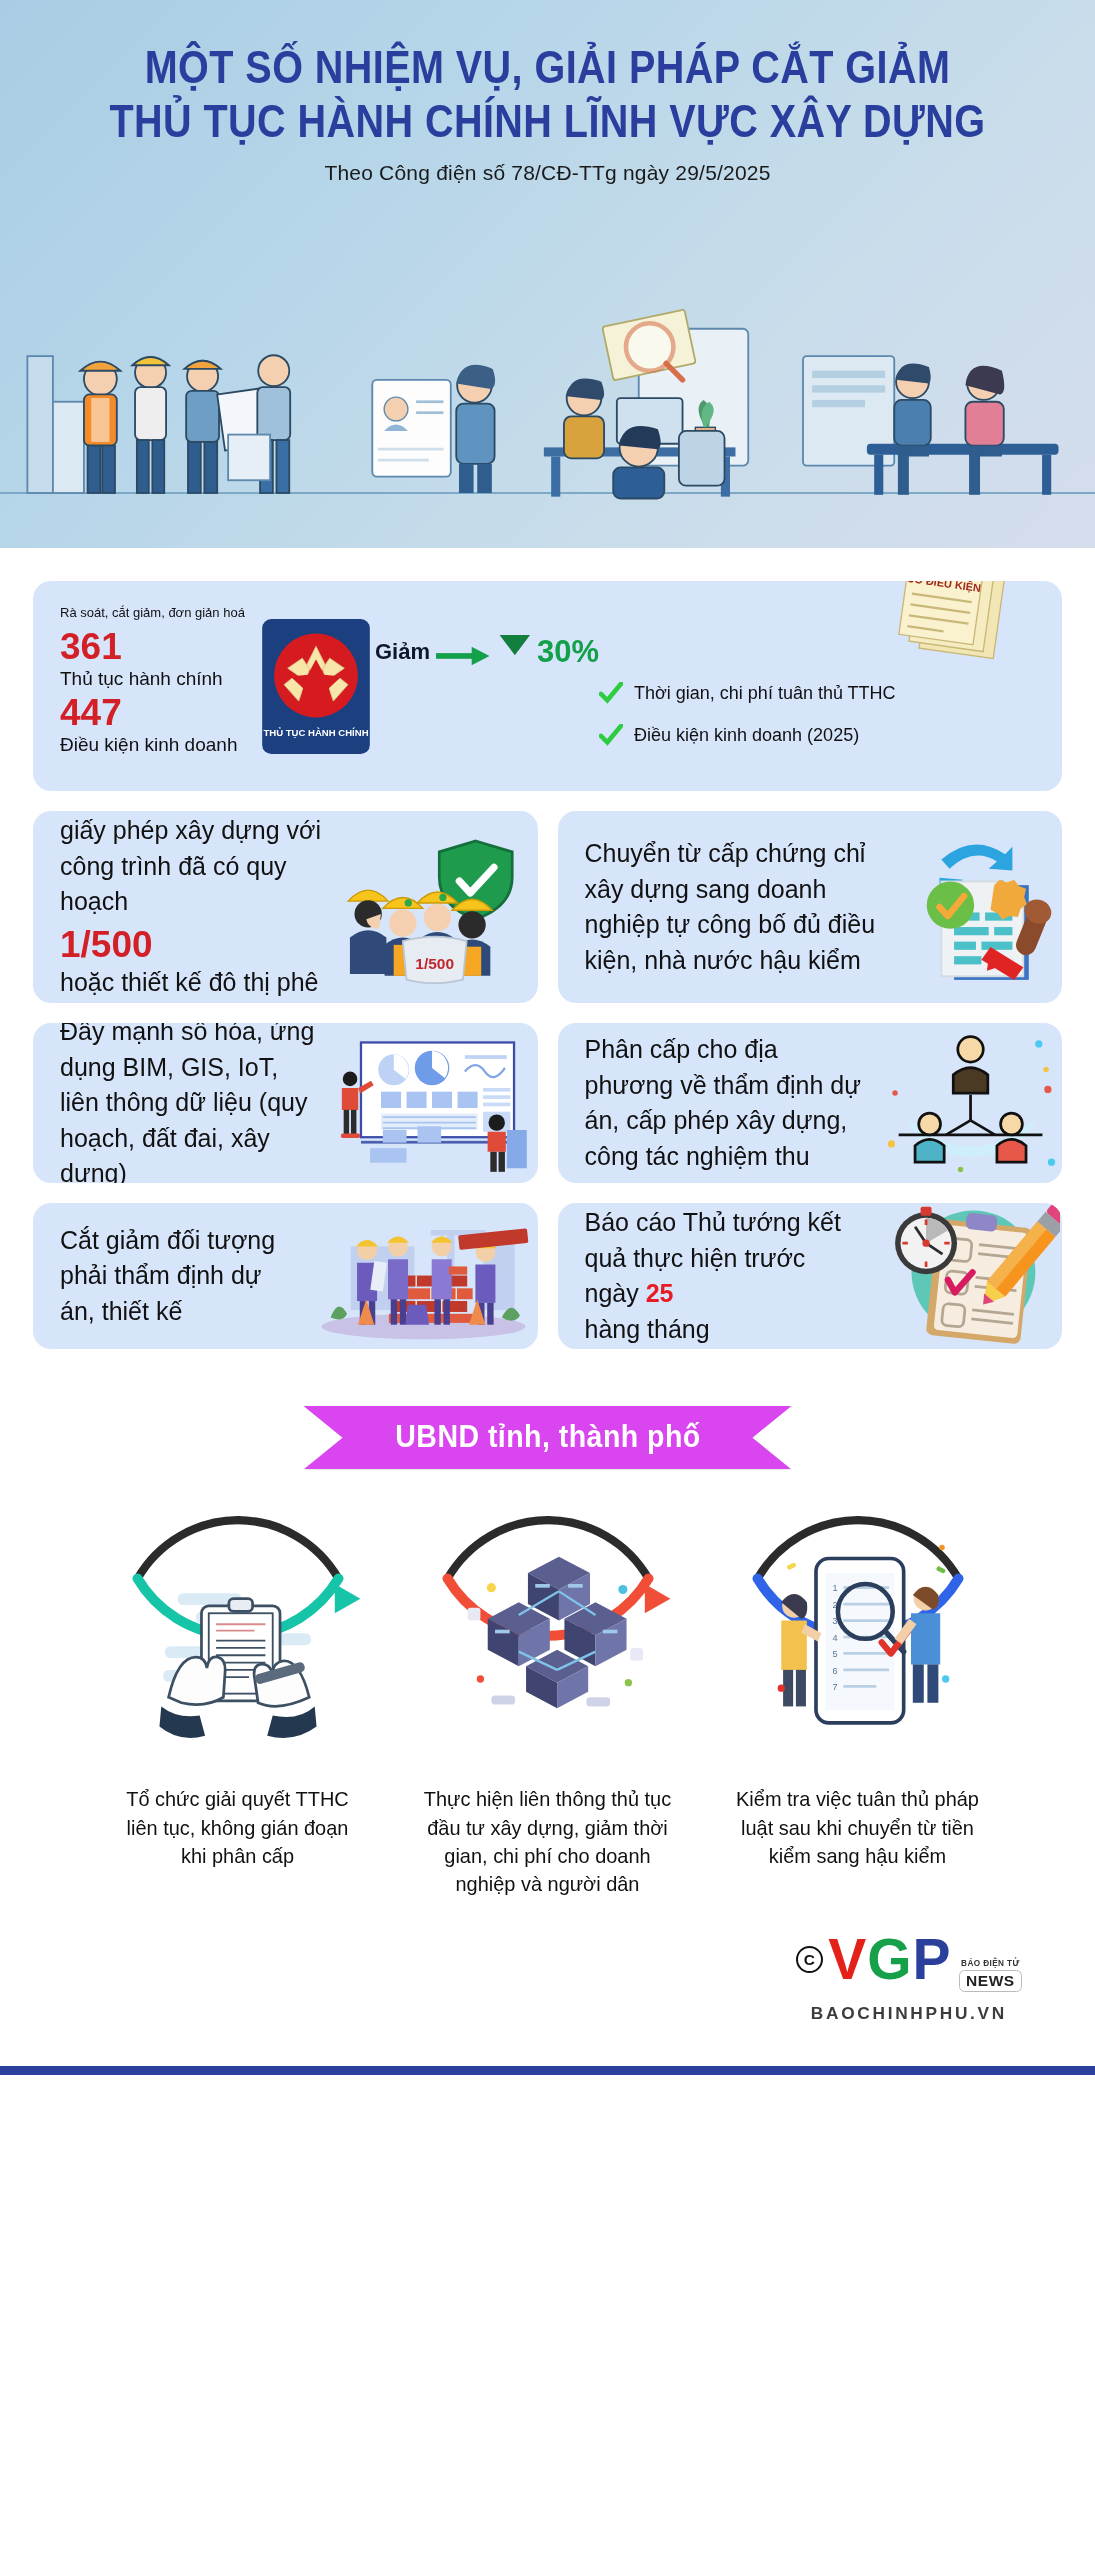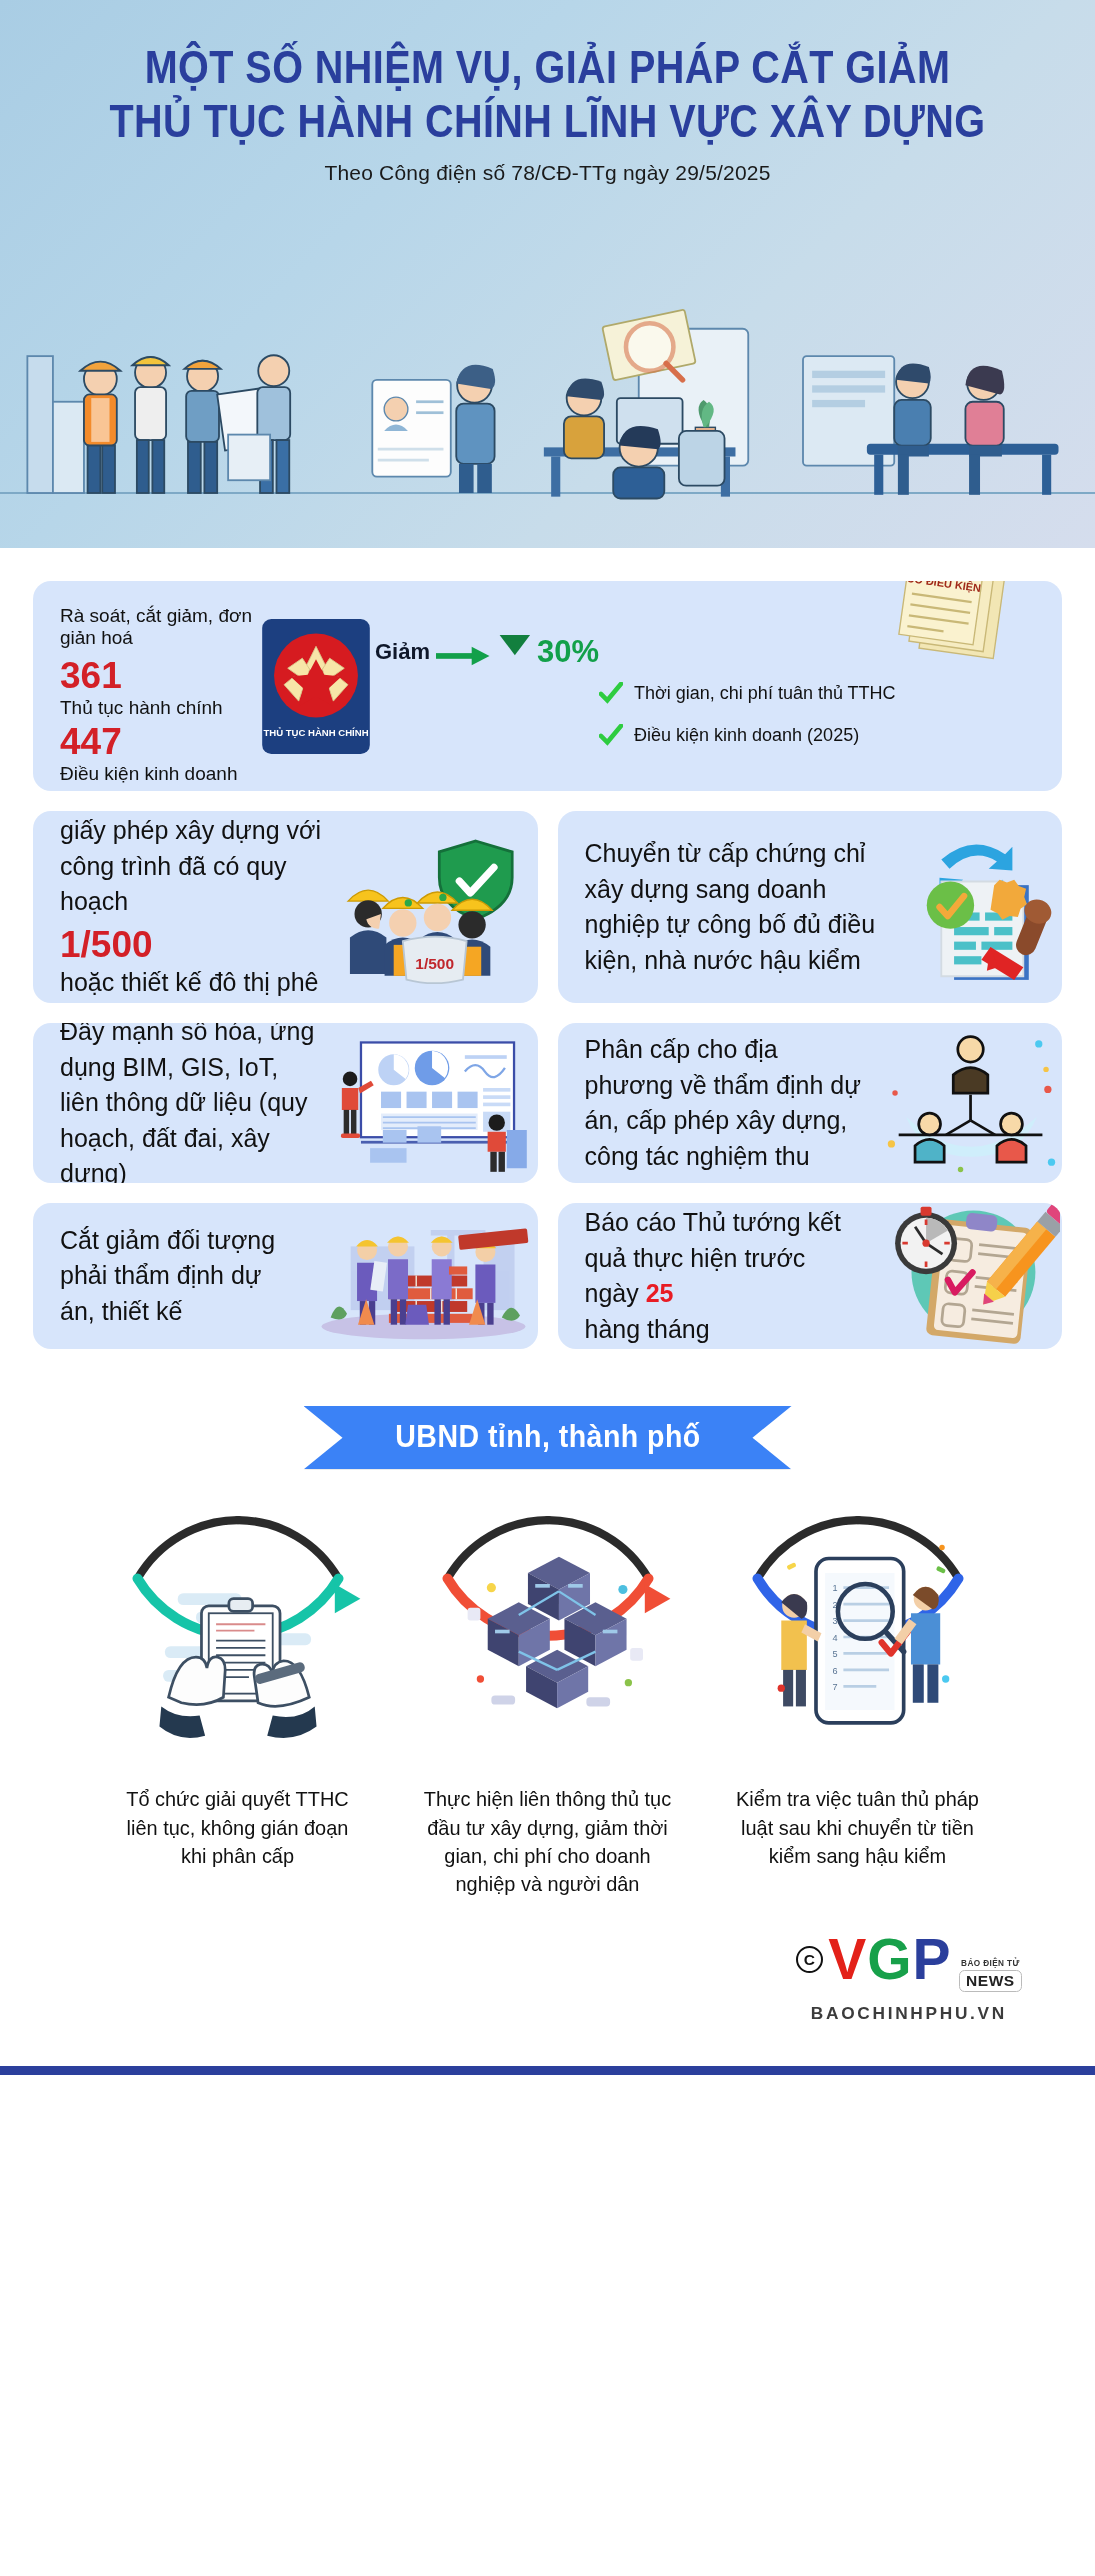--- a/index.html
+++ b/index.html
@@ -56,21 +56,21 @@
     color: #fff;
     font-family: "Liberation Sans Narrow", "Liberation Sans", sans-serif;
     font-weight: bold;
     font-size: 31px;
     letter-spacing: 0.5px;
     padding: 12.8px 78px 14.6px 78px;
     text-align: center;
     filter: drop-shadow(0 4.6px 5.5px rgba(0,0,0,0.22));
   }
   .ribbon.blue { background: #3b9ce0; }
-  .ribbon.orange { background: #3b82f6; }
+  .ribbon.orange { background: #d946ef; }
   .ribbon {
     clip-path: polygon(0% 0%, 100% 0%, 92% 50%, 100% 100%, 0% 100%, 8% 50%);
   }
   .ribbon span { transform: scaleX(0.92); display: inline-block; }
 
   .banner-blue { margin-top: 37px; }
   .banner-orange { margin-top: 57px; }
 
   
   .cards { padding: 0 33px; }
@@ -103,21 +103,21 @@
   }
 
   
   .card-hero {
     margin-top: 33px;
     height: 210px;
     padding: 24px 27px;
     display: flex;
   }
   .hc-left { width: 196px; flex: none; }
-  .hc-head { font-size: 19px; color: #111; font-weight: 500; margin-bottom: 5.5px; }
+  .hc-head { font-size: 13px; color: #111; font-weight: 500; margin-bottom: 5.5px; }
   .hc-sm { font-size: 19px; color: #111; line-height: 1.3; font-weight: 500; }
   .hc-logo { width: 119px; flex: none; display: flex; align-items: center; justify-content: center; }
   .hc-mid { flex: none; width: 224px; display: flex; flex-direction: column; justify-content: flex-start; padding-top: 27px; }
   .giam-row { display: flex; align-items: center; gap: 5.5px; }
   .giam-label {
     color: #0f172a; font-weight: bold; font-size: 22px;
     font-family: "Liberation Sans Narrow","Liberation Sans",sans-serif;
   }
   .pct { color: #12a04a; font-weight: bold; font-size: 31px;
     font-family: "Liberation Sans Narrow","Liberation Sans",sans-serif; }

